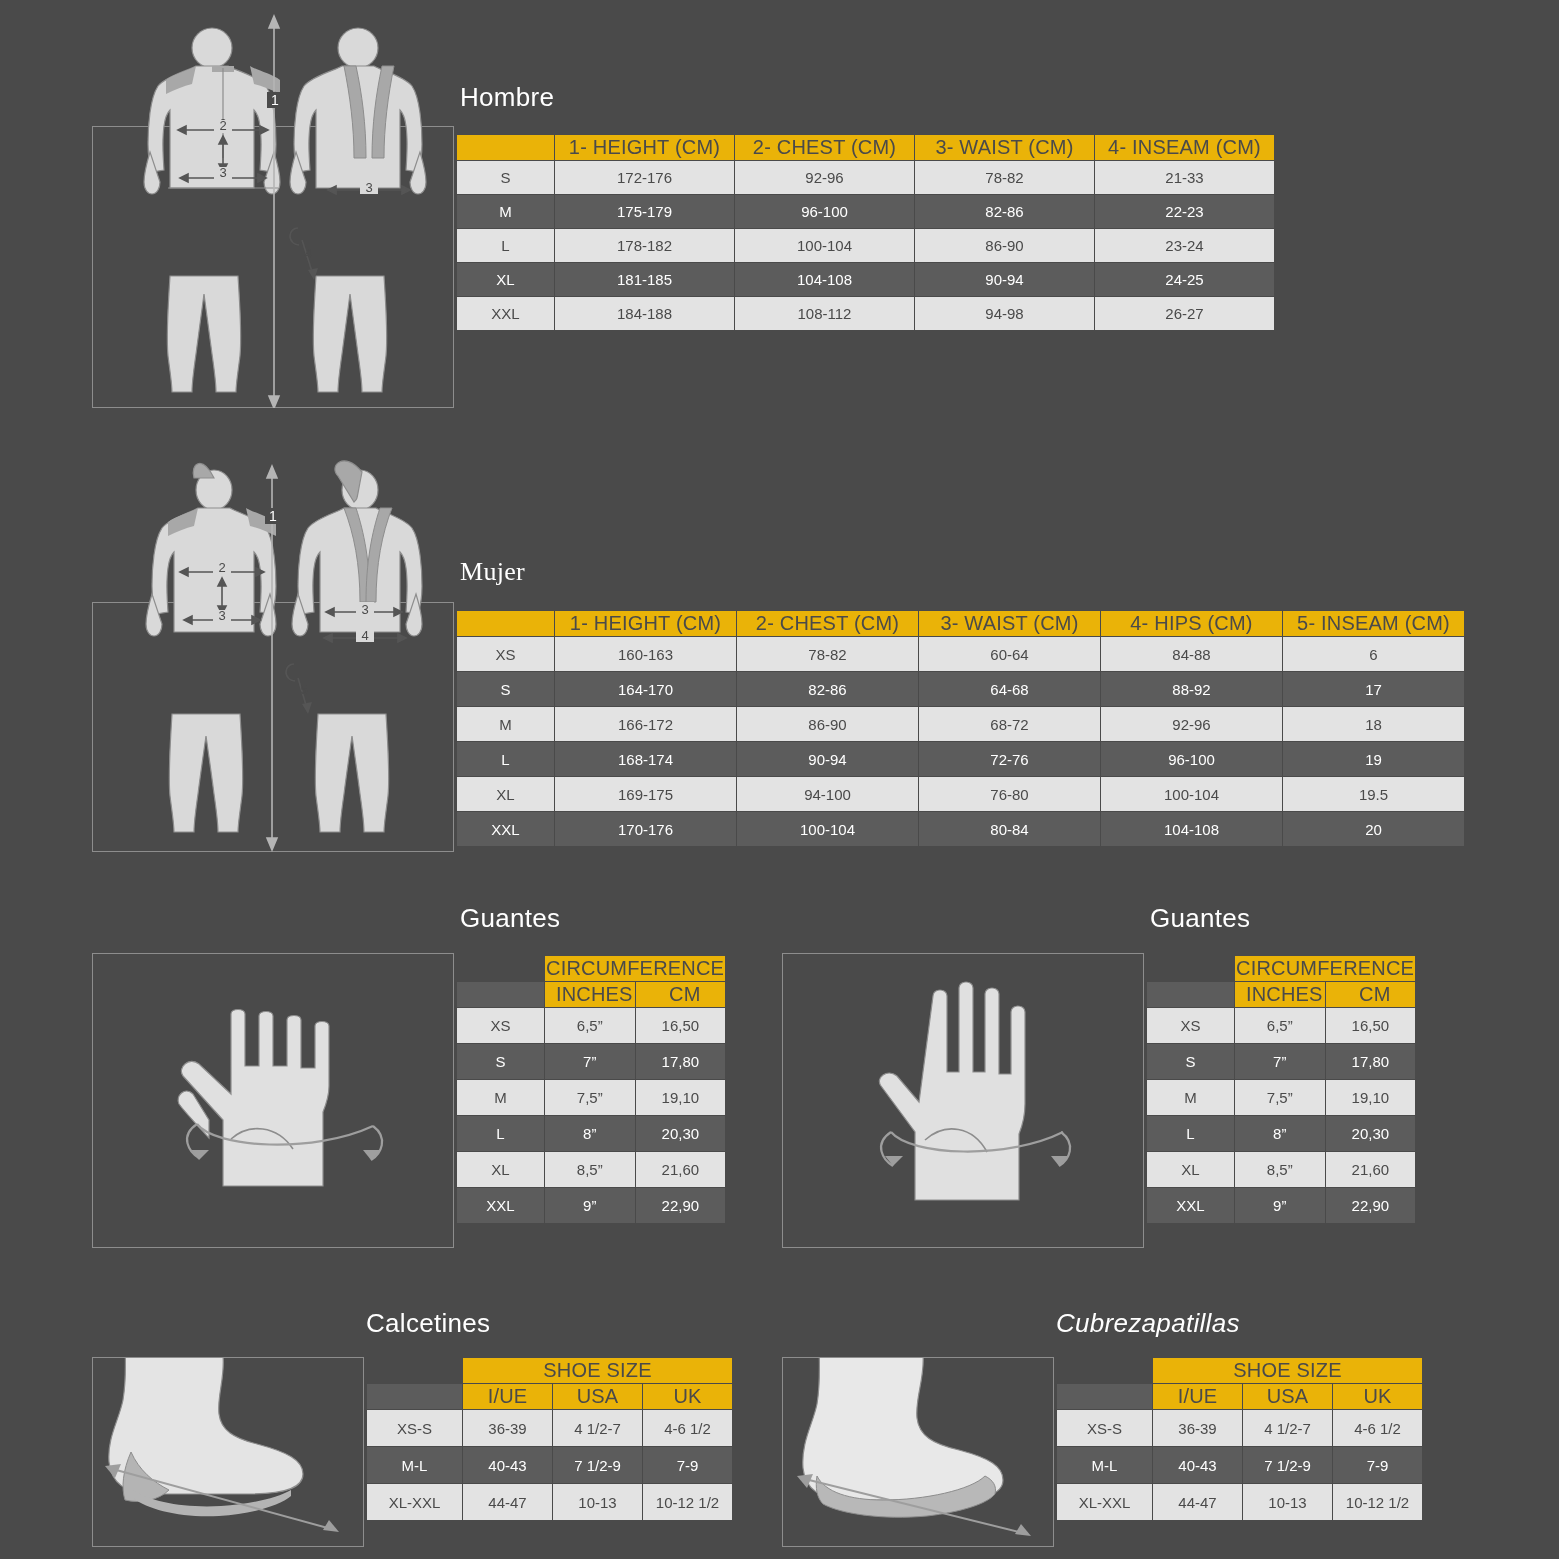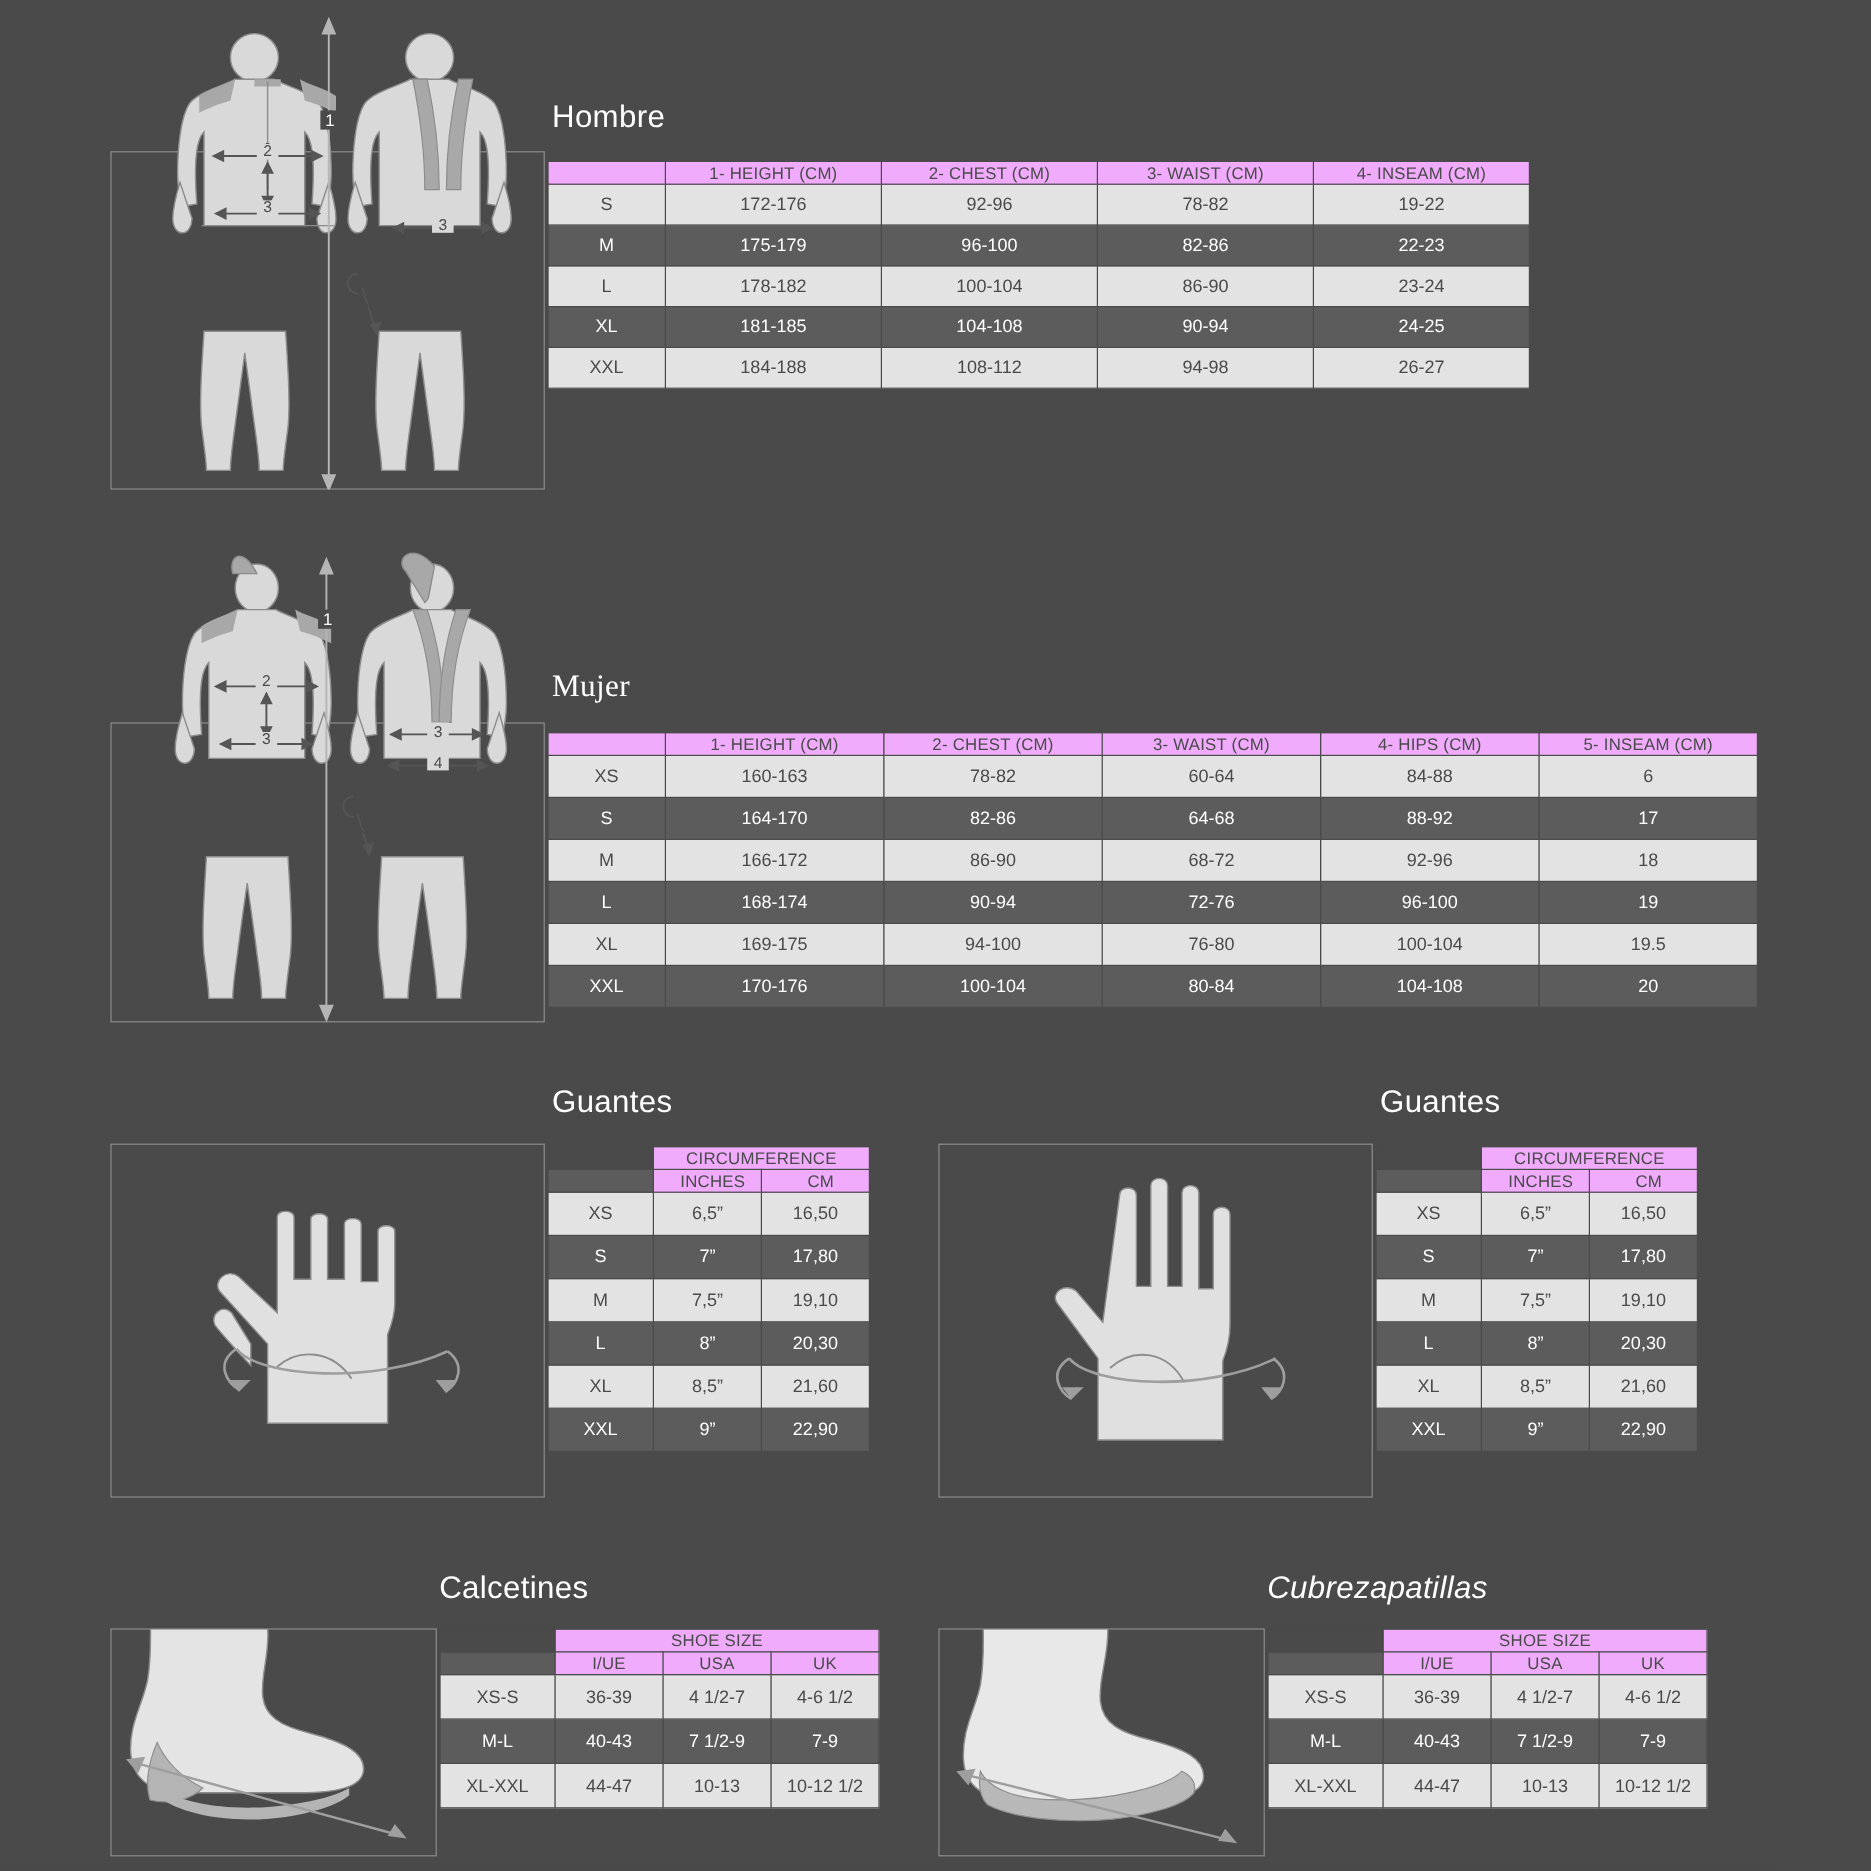--- a/index.html
+++ b/index.html
@@ -19,21 +19,21 @@
     font-size: 15px;
     color: #ffffff;
   }
   table.sz th, table.sz td {
     text-align: center;
     vertical-align: middle;
     white-space: nowrap;
     border: 1px solid #4a4a4a;
     font-weight: normal;
   }
-  .hdr { background: #f0abfc; color: #4a4a4a; font-weight: bold; font-size: 14px; letter-spacing: .2px; }
+  .hdr { background: #eab308; color: #4a4a4a; font-weight: bold; font-size: 20px; letter-spacing: .2px; }
   .rowlight { background: #e3e3e3; color: #4a4a4a; }
   .rowdark  { background: #5c5c5c; color: #ffffff; }
   .blank { background: #4a4a4a; border: none; }
 
   .section-title {
     font-size: 26px;
     color: #ffffff;
     font-weight: normal;
     letter-spacing: .3px;
   }
@@ -187,21 +187,21 @@
         <th class="hdr men-col">3- WAIST (CM)</th>
         <th class="hdr men-col">4- INSEAM (CM)</th>
       </tr>
     </thead>
     <tbody>
       <tr class="men-row rowlight">
         <td>S</td>
         <td>172-176</td>
         <td>92-96</td>
         <td>78-82</td>
-        <td>19-22</td>
+        <td>21-33</td>
       </tr>
       <tr class="men-row rowdark">
         <td>M</td>
         <td>175-179</td>
         <td>96-100</td>
         <td>82-86</td>
         <td>22-23</td>
       </tr>
       <tr class="men-row rowlight">
         <td>L</td>

